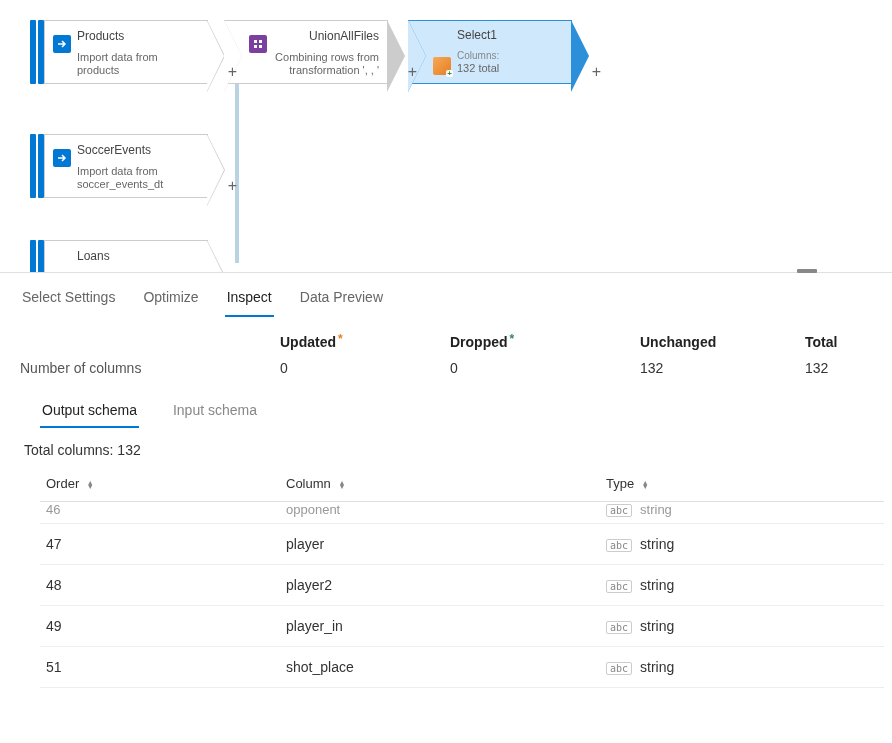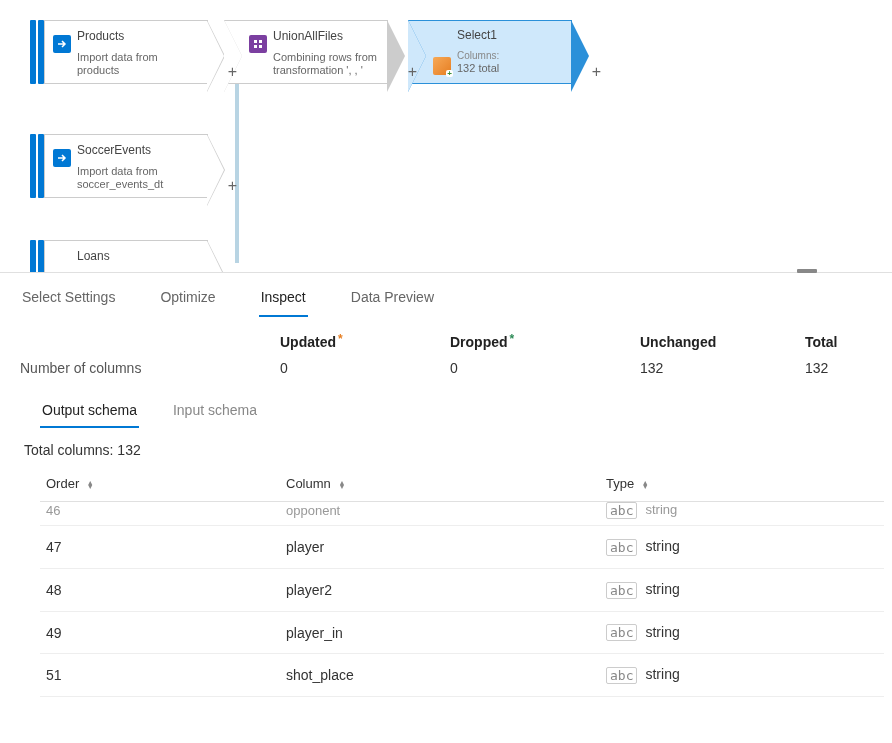--- a/index.html
+++ b/index.html
@@ -170,21 +170,21 @@
       position: absolute;
       right: 75px;
       width: 20px;
       height: 4px;
       background: #888;
       border-radius: 1px;
       margin: -4px auto 0;
     }
     .tabs {
       display: flex;
-      gap: 41px;
+      gap: 24px;
       padding: 10px 20px 0;
       border-bottom: 1px solid transparent;
     }
     .tab {
       padding: 6px 2px 10px;
       font-size: 14px;
       color: #666;
       cursor: pointer;
       border-bottom: 2px solid transparent;
     }
@@ -266,21 +266,21 @@
       color: #333;
     }
     .schema-table .cut-row td {
       padding-top: 0;
       padding-bottom: 6px;
       color: #999;
       font-size: 13px;
     }
     .type-badge {
       display: inline-block;
-      font-size: 13px;
+      font-size: 10px;
       color: #888;
       border: 1px solid #ccc;
       border-radius: 2px;
       padding: 0 3px;
       margin-right: 8px;
       vertical-align: middle;
       font-family: monospace;
     }
     .col-order { width: 240px; }
     .col-column { width: 320px; }
@@ -336,21 +336,21 @@
     <div class="node-bar"></div>
     <div class="node-body">
       <div class="node-icon icon-blue" style="visibility:hidden"></div>
       <div class="node-text">
         <div class="node-title">Loans</div>
       </div>
     </div>
   </div>
 
   <div class="node" style="left:224px; top:20px;">
-    <div class="node-body node-notch" style="padding-left:22px;">
+    <div class="node-body node-notch" style="padding-left:22px;text-align:right;">
       <span class="node-notch-border"></span>
       <div class="node-icon icon-purple">
         <svg width="10" height="10" viewBox="0 0 10 10">
             <rect x="1" y="1" width="3" height="3" fill="#fff"></rect>
             <rect x="6" y="1" width="3" height="3" fill="#fff"></rect>
             <rect x="1" y="6" width="3" height="3" fill="#fff"></rect>
             <rect x="6" y="6" width="3" height="3" fill="#fff"></rect>
           </svg>
       </div>
       <div class="node-text">

